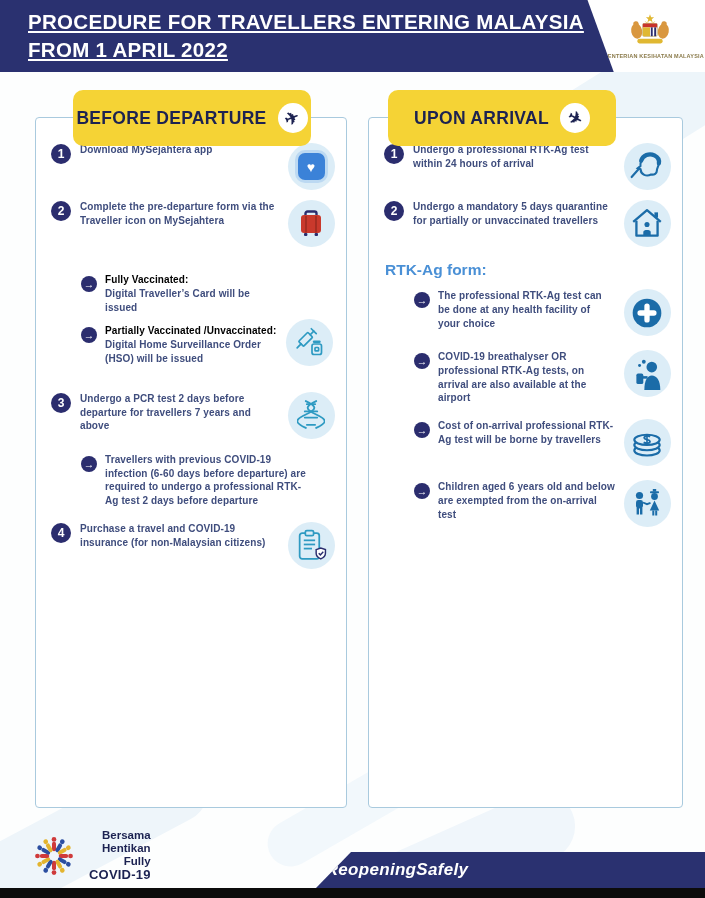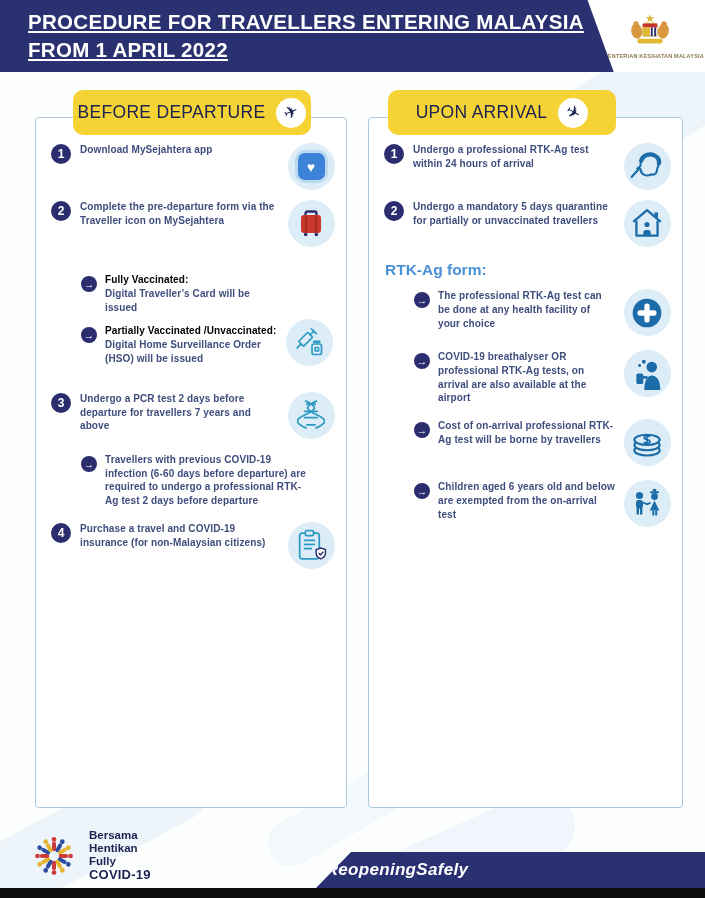--- a/index.html
+++ b/index.html
@@ -22,23 +22,23 @@
     font-weight:bold;font-size:20.5px;line-height:1.38;letter-spacing:0.3px;text-decoration:underline;}
   .moh-wedge{position:absolute;right:0;top:0;width:125px;height:72px;background:#ffffff;z-index:3;
     clip-path:polygon(6% 0,100% 0,100% 100%,27% 100%);
     display:flex;flex-direction:column;align-items:center;justify-content:center;padding-left:14px;box-sizing:border-box;}
   .moh-caption{font-size:5.5px;font-weight:bold;color:#8a7a4a;letter-spacing:0.2px;margin-top:2px;white-space:nowrap;}
 
   
   .card{position:absolute;top:117px;height:691px;background:#ffffff;border:1.6px solid #a9cade;border-radius:4px;z-index:1;box-sizing:border-box;}
   .card-left{left:35px;width:312px;}
   .card-right{left:368px;width:315px;}
-  .col-header{position:absolute;top:90px;height:45px;background:#f5d335;border-radius:10px;z-index:3;
+  .col-header{position:absolute;top:90px;height:56px;background:#f5d335;border-radius:10px;z-index:3;
     display:flex;align-items:center;justify-content:center;gap:11px;
-    color:#1c2251;font-weight:normal;font-size:17.5px;letter-spacing:0.3px;}
+    color:#1c2251;font-weight:bold;font-size:17.5px;letter-spacing:0.3px;}
   .col-header-left{left:73px;width:238px;}
   .col-header-right{left:388px;width:228px;}
   .plane-circle{width:30px;height:30px;border-radius:50%;background:#ffffff;
     display:flex;align-items:center;justify-content:center;font-size:17px;color:#1c2251;}
   .plane-depart{display:inline-block;transform:rotate(-22deg);}
   .plane-arrive{display:inline-block;transform:rotate(28deg);}
 
   .card-body{padding:25px 11px 0 15px;position:relative;z-index:2;}
 
   
@@ -63,21 +63,21 @@
   .rtk-heading{color:#4a90d6;font-weight:bold;font-size:15.5px;margin:4px 0 10px 1px;}
 
   
   .mb-sm{margin-bottom:10px;} .mb-md{margin-bottom:14px;} .mb-lg{margin-bottom:26px;}
   .maxw-200{max-width:202px;}
 
   .app-sq{width:27px;height:27px;background:#3b82d8;border-radius:7px;box-shadow:0 0 0 3px #bcd9f2;
     display:flex;align-items:center;justify-content:center;color:#ffffff;font-size:14px;}
 
   
-  .footer-logo{position:absolute;left:28px;top:829px;display:flex;gap:9px;align-items:center;z-index:3;}
+  .footer-logo{position:absolute;left:28px;top:829px;display:flex;gap:9px;align-items:center;z-index:3;text-align:right;}
   .logo-text{color:#1c2251;font-weight:bold;font-size:11.5px;line-height:1.12;}
   .logo-text .big{font-size:13px;letter-spacing:0.2px;}
   .reopen-band{position:absolute;left:316px;top:852px;width:389px;height:36px;background:#2a3170;z-index:3;
     clip-path:polygon(0 100%,9% 0,100% 0,100% 100%);
     display:flex;align-items:center;justify-content:flex-start;padding-right:16px;box-sizing:border-box;}
   .reopen-band span{color:#ffffff;font-style:italic;font-weight:bold;font-size:17px;letter-spacing:0.3px;}
   .bottom-bar{position:absolute;left:0;top:888px;width:705px;height:10px;background:#0c0c0c;z-index:4;}
 </style>
 </head>
 <body>

